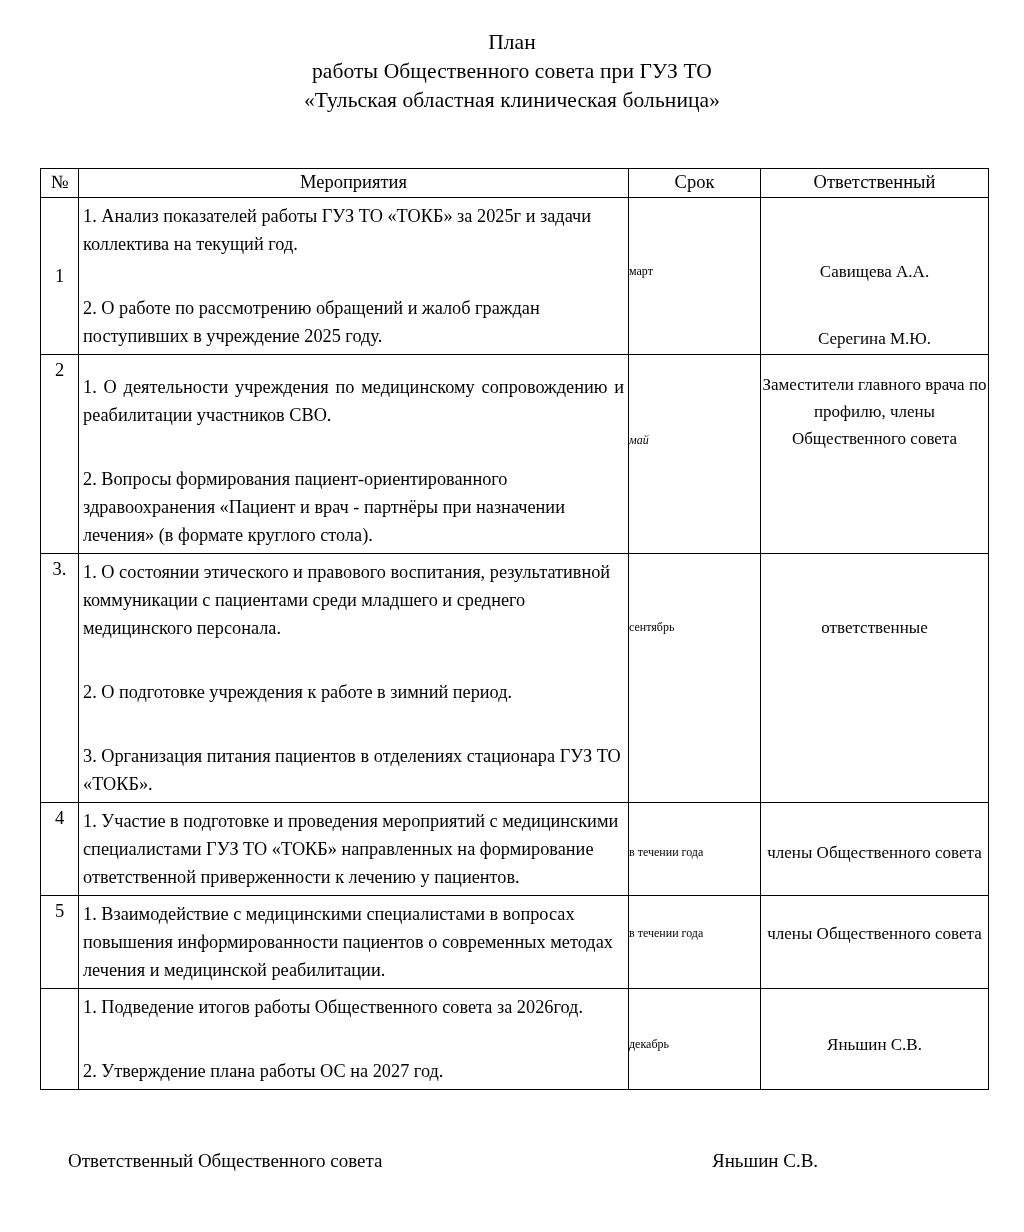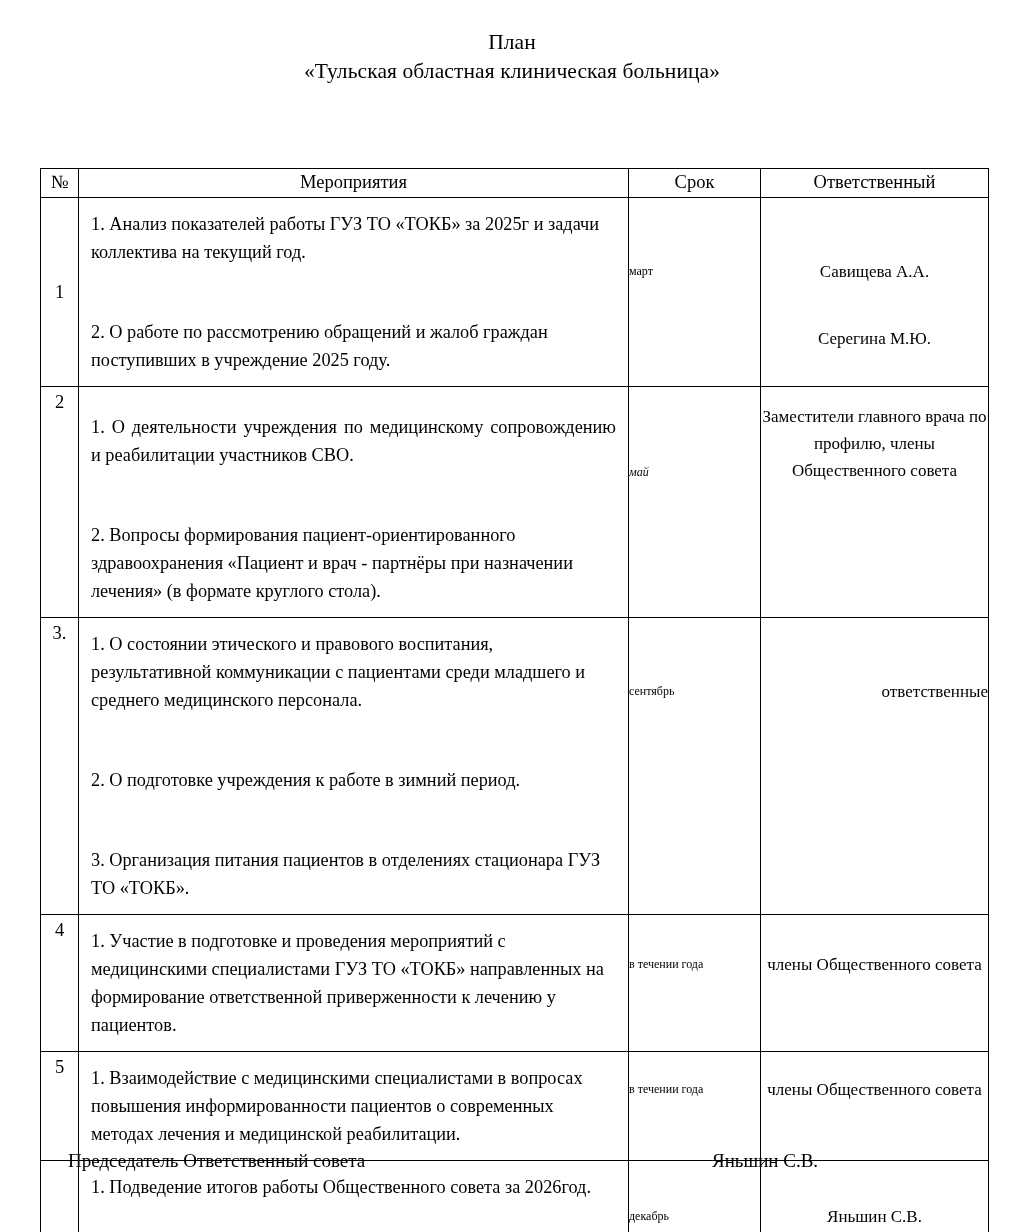--- a/index.html
+++ b/index.html
@@ -79,21 +79,21 @@
   .num.mid { vertical-align: middle; }
   .num.top { vertical-align: top; padding-top: 3px; }
 
   
   .act {
     padding: 4px 6px 4px 9px;
     line-height: 28px;
     text-align: left;
   }
   .act p {
-    margin: 12px;
+    margin: 4px;
     text-indent: 0;
   }
   .act p.justify {
     text-align: justify;
     text-align-last: left;
   }
   .act .gap { height: 28px; }
   .act .gap-sm { height: 14px; }
 
   
@@ -110,21 +110,21 @@
   .term.pad6 { vertical-align: top; padding-top: 42px; }
 
   
   .resp {
     text-align: center;
     line-height: 27px;
     font-size: 17px;
   }
   .resp.pad1 { vertical-align: top; padding-top: 60px; }
   .resp.pad2 { vertical-align: top; padding-top: 16px; }
-  .resp.pad3 { vertical-align: top; padding-top: 60px; text-align: right; }
+  .resp.pad3 { vertical-align: top; padding-top: 60px; }
   .resp.pad4 { vertical-align: top; padding-top: 36px; }
   .resp.pad5 { vertical-align: top; padding-top: 24px; }
   .resp.pad6 { vertical-align: top; padding-top: 42px; }
   .resp .sp { height: 40px; }
 
   
   .footer {
     position: absolute;
     left: 0;
     top: 1148px;
@@ -145,20 +145,21 @@
     white-space: nowrap;
   }
 </style>
 </head>
 <body>
 
 <div class="page">
 
   <div class="doc-title">
     <span class="tline">План</span>
+    <span class="tline">работы Общественного совета при ГУЗ ТО</span>
     <span class="tline">«Тульская областная клиническая больница»</span>
   </div>
 
   <div class="plan-table-wrap">
     <table class="plan">
       <colgroup>
         <col class="c-num">
         <col class="c-act">
         <col class="c-term">
         <col class="c-resp">
@@ -249,17 +250,17 @@
           <td class="resp pad6">
             <div>Яньшин С.В.</div>
           </td>
         </tr>
 
       </tbody>
     </table>
   </div>
 
   <div class="footer">
-    <span class="left">Председатель Ответственный совета</span>
+    <span class="left">Ответственный Общественного совета</span>
     <span class="right">Яньшин С.В.</span>
   </div>
 
 </div>
 
 </body></html>

